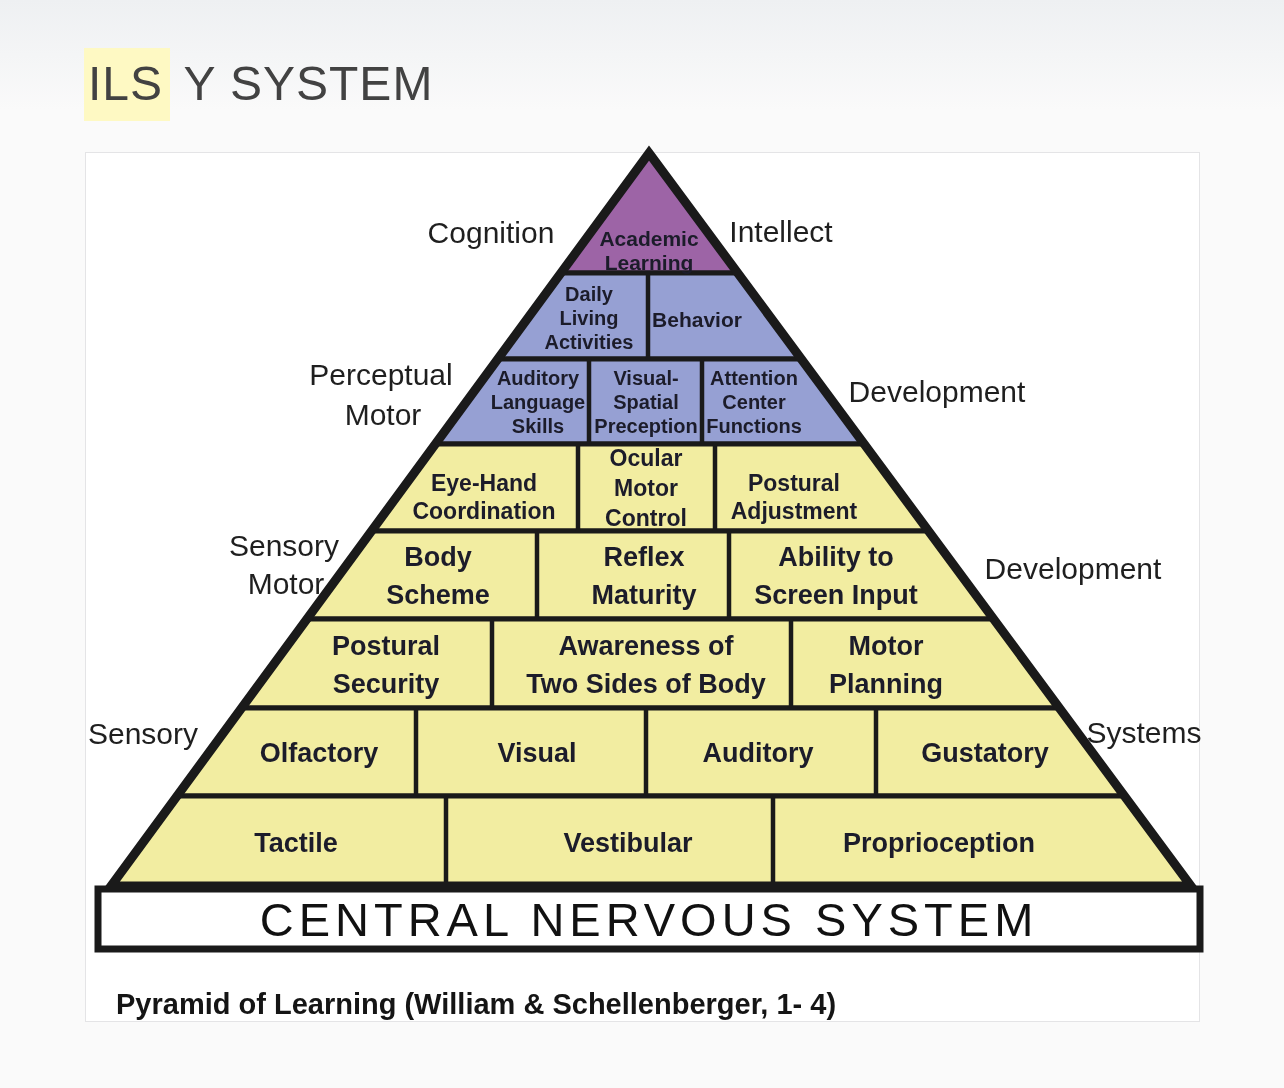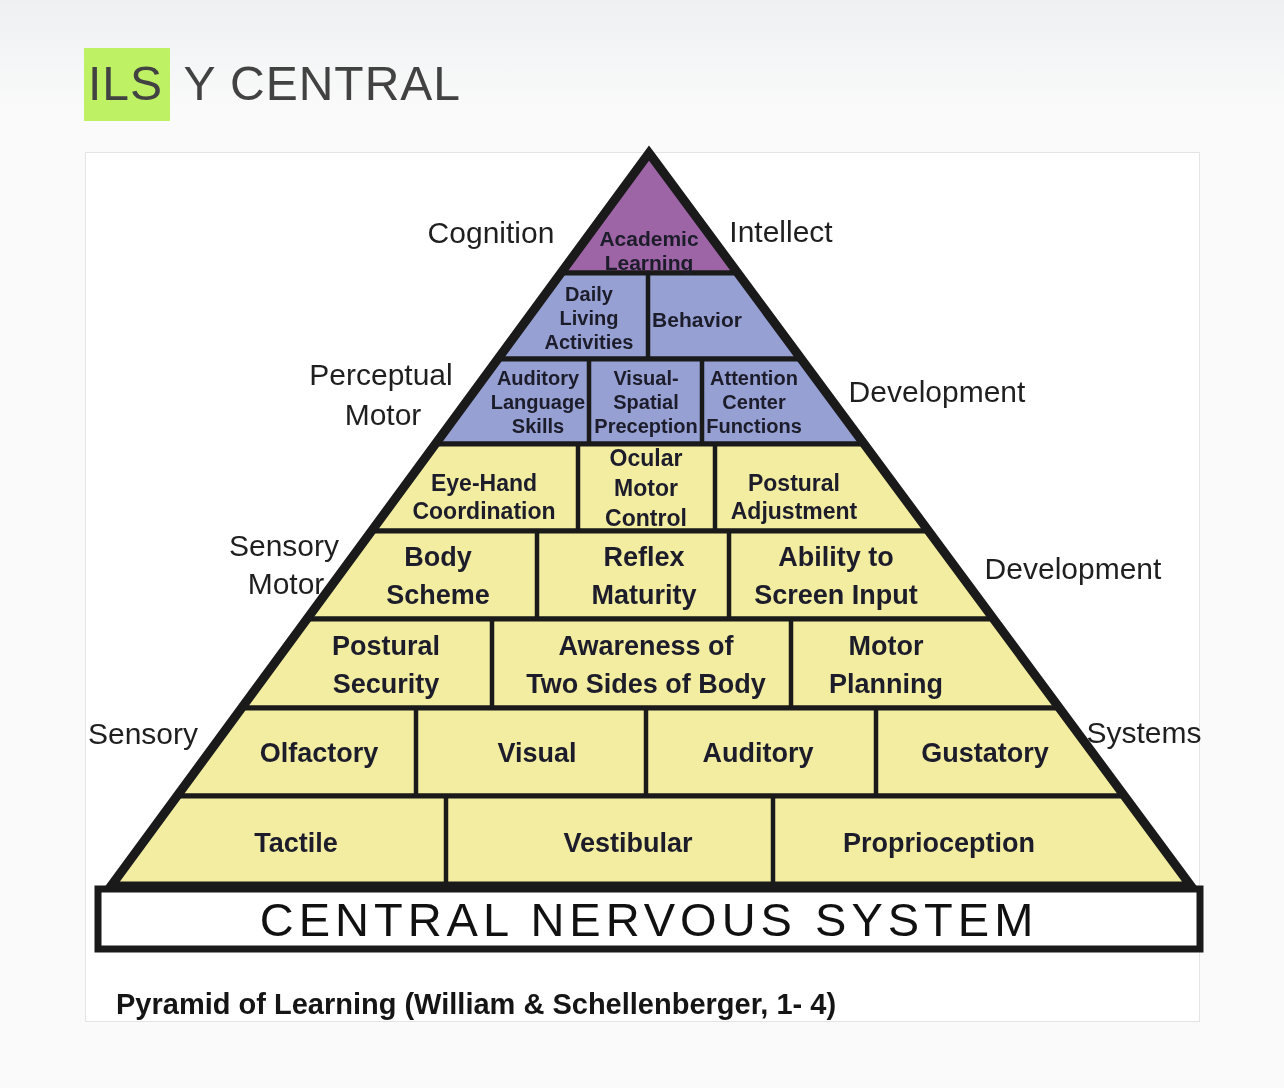--- a/index.html
+++ b/index.html
@@ -22,21 +22,21 @@
     position: absolute;
     left: 84px;
     top: 56px;
     font-size: 48px;
     font-weight: 400;
     letter-spacing: 1px;
     color: #424242;
     white-space: pre;
   }
   .title .hl {
-    background: #bef264;
+    background: #fef9c3;
     padding: 9px 7px 11px 4px;
   }
   .figure {
     position: absolute;
     left: 85px;
     top: 152px;
     width: 1115px;
     height: 870px;
     background: #ffffff;
     border: 1px solid #e4e4e6;
@@ -60,21 +60,21 @@
   .cns-rect { fill: #ffffff; stroke: #1a1a1a; stroke-width: 7; }
   .cns-text { font-size: 47px; font-weight: 400; letter-spacing: 5px; fill: #111111; }
   .caption { font-size: 29px; font-weight: 700; text-anchor: start; fill: #151515; }
 </style>
 </head>
 <body>
 
 <div class="screen">
   <div class="topfade"></div>
 
-  <div class="title"><span class="hl">ILS</span><span> Y CENTRAL</span></div>
+  <div class="title"><span class="hl">ILS</span><span> Y SYSTEM</span></div>
 
   <div class="figure">
     <svg width="1115" height="870" viewBox="0 0 1115 870">
 
       <polygon class="lvl" points="563,0 652,120 475,120" fill="#9d64a6"></polygon>
       <polygon class="lvl" points="475,120 652,120 715,206 412,206" fill="#96a0d3"></polygon>
       <polygon class="lvl" points="412,206 715,206 778,291 349,291" fill="#96a0d3"></polygon>
       <polygon class="lvl" points="349,291 778,291 842,378 286,378" fill="#f2eda1"></polygon>
       <polygon class="lvl" points="286,378 842,378 908,466 221,466" fill="#f2eda1"></polygon>
       <polygon class="lvl" points="221,466 908,466 973,555 156,555" fill="#f2eda1"></polygon>

